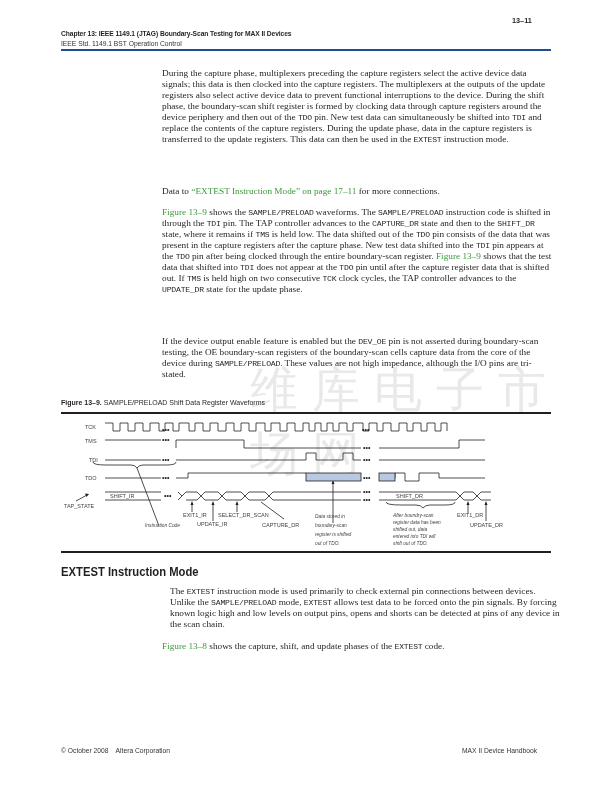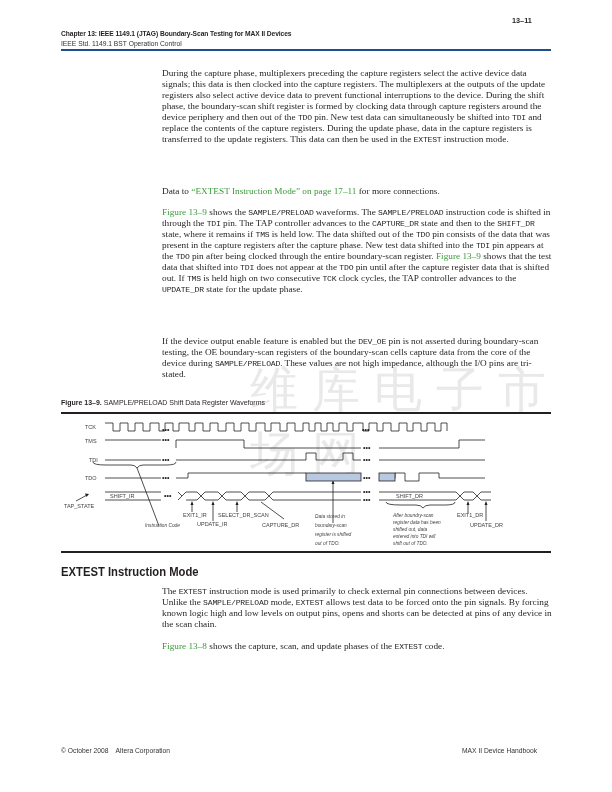--- a/index.html
+++ b/index.html
@@ -140,21 +140,21 @@
     <text x="332" y="111">register data has been</text>
     <text x="332" y="118">shifted out, data</text>
     <text x="332" y="125">entered into TDI will</text>
     <text x="332" y="132">shift out of TDO.</text>
   </g>
 </svg>
 
 <div class="fig-rule-bot"></div>
 
 <div class="section-heading">EXTEST Instruction Mode</div>
-<div class="body-block" style="top:586px;">
+<div class="body-block" style="top:586px;margin-left:8px;">
     <p><span>The </span><span class="mono">EXTEST</span><span> instruction mode is used primarily to check external pin connections between devices. Unlike the </span><span class="mono">SAMPLE/PRELOAD</span><span> mode, </span><span class="mono">EXTEST</span><span> allows test data to be forced onto the pin signals. By forcing known logic high and low levels on output pins, opens and shorts can be detected at pins of any device in the scan chain.</span></p>
   </div>
 <div class="body-block" style="top:641px;">
-    <p><span class="link">Figure 13–8</span><span> shows the capture, scan, and update phases of the </span><span class="mono">EXTEST</span><span> code.</span></p>
+    <p><span class="link">Figure 13–8</span><span> shows the capture, shift, and update phases of the </span><span class="mono">EXTEST</span><span> code.</span></p>
   </div>
 
 <div class="footer-left" style="white-space:pre">© October 2008    Altera Corporation</div>
 <div class="footer-right">MAX II Device Handbook</div>
 
 </body></html>

